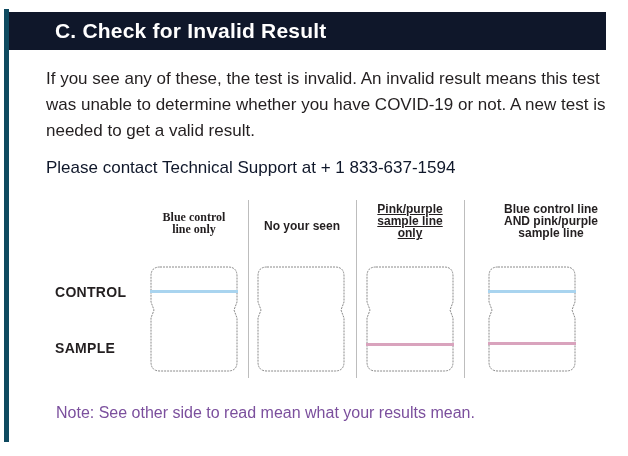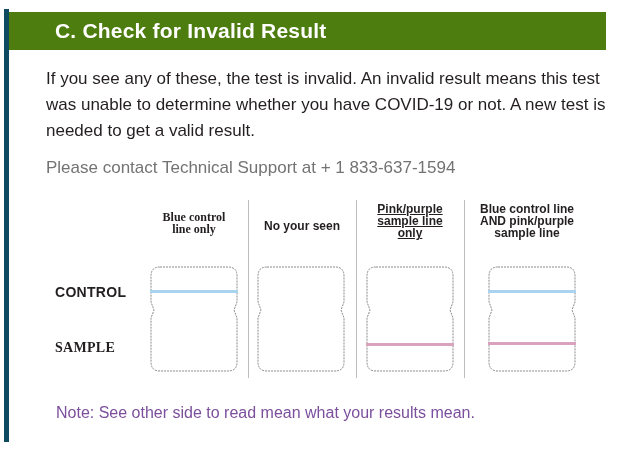--- a/index.html
+++ b/index.html
@@ -1,21 +1,21 @@
 <!DOCTYPE html>
 <html><head>
 <meta charset="utf-8">
 <style>
   html, body { margin:0; padding:0; background:#ffffff; }
   body { width:628px; height:456px; position:relative; overflow:hidden; font-family:"Liberation Sans", sans-serif; color:#231f20; }
   .leftbar { position:absolute; left:4px; top:9px; width:5px; height:433px; background:#0e4a60; }
-  .header { position:absolute; left:9px; top:12px; width:597px; height:38px; background:#4d7c0f; }
+  .header { position:absolute; left:9px; top:12px; width:597px; height:38px; background:#0f172a; }
   .header-title { position:absolute; left:46px; top:7px; color:#ffffff; font-size:21px; font-weight:bold; letter-spacing:0.2px; white-space:nowrap; }
   .para { position:absolute; left:46px; top:66px; width:570px; font-size:17px; line-height:26px; color:#231f20; }
-  .contact { position:absolute; left:46px; top:158px; font-size:17px; color:#737373; white-space:nowrap; }
+  .contact { position:absolute; left:46px; top:158px; font-size:17px; color:#0f172a; white-space:nowrap; }
   .col-label { position:absolute; font-size:12px; font-weight:bold; text-align:center; line-height:12px; color:#231f20; }
   .divider { position:absolute; top:200px; width:1px; height:178px; background:#bdbdbd; }
   .row-label { position:absolute; left:55px; font-size:14px; font-weight:bold; color:#231f20; letter-spacing:0.3px; }
   .cassette { position:absolute; top:266px; width:88px; height:106px; }
   .note { position:absolute; left:56px; top:404px; font-size:16px; color:#7b4f9d; white-space:nowrap; }
   .note b { font-weight:normal; }
 </style>
 </head>
 <body>
 
@@ -24,28 +24,28 @@
 <div class="header">
   <span class="header-title">C.  Check for Invalid Result</span>
 </div>
 
 <div class="para">If you see any of these, the test is invalid. An invalid result means this test was unable to determine whether you have COVID-19 or not. A new test is needed to get a valid result.</div>
 <div class="contact">Please contact Technical Support at + 1 833-637-1594</div>
 
 <div class="col-label" style="left:150px; top:211px; width:88px;font-family:Liberation Serif, serif;">Blue control<br>line only</div>
 <div class="col-label" style="left:256px; top:220px; width:92px;">No your seen</div>
 <div class="col-label" style="left:366px; top:203px; width:88px;text-decoration:underline;">Pink/purple<br>sample line<br>only</div>
-<div class="col-label" style="left:468px; top:203px; width:118px;text-align:center;">Blue control line<br>AND pink/purple<br>sample line</div>
+<div class="col-label" style="left:492px; top:203px; width:118px;text-align:center;">Blue control line<br>AND pink/purple<br>sample line</div>
 
 <div class="divider" style="left:248px;"></div>
 <div class="divider" style="left:356px;"></div>
 <div class="divider" style="left:464px;"></div>
 
 <div class="row-label" style="top:284px;">CONTROL</div>
-<div class="row-label" style="top:340px;font-family:Liberation Serif, serif;">SAMPLE</div>
+<div class="row-label" style="top:340px;">SAMPLE</div>
 
 <svg class="cassette" style="left:150px;" viewBox="0 0 88 106">
   <path d="M10 1 H78 Q87 1 87 10 V36 L84 44 L87 52 V96 Q87 105 78 105 H10 Q1 105 1 96 V52 L4 44 L1 36 V10 Q1 1 10 1 Z" fill="none" stroke="#8a8a8a" stroke-width="1" stroke-dasharray="2,1"></path>
   <rect x="0" y="24" width="88" height="3" fill="#a9d4ef"></rect>
 </svg>
 
 <svg class="cassette" style="left:257px;" viewBox="0 0 88 106">
   <path d="M10 1 H78 Q87 1 87 10 V36 L84 44 L87 52 V96 Q87 105 78 105 H10 Q1 105 1 96 V52 L4 44 L1 36 V10 Q1 1 10 1 Z" fill="none" stroke="#8a8a8a" stroke-width="1" stroke-dasharray="2,1"></path>
 </svg>
 

